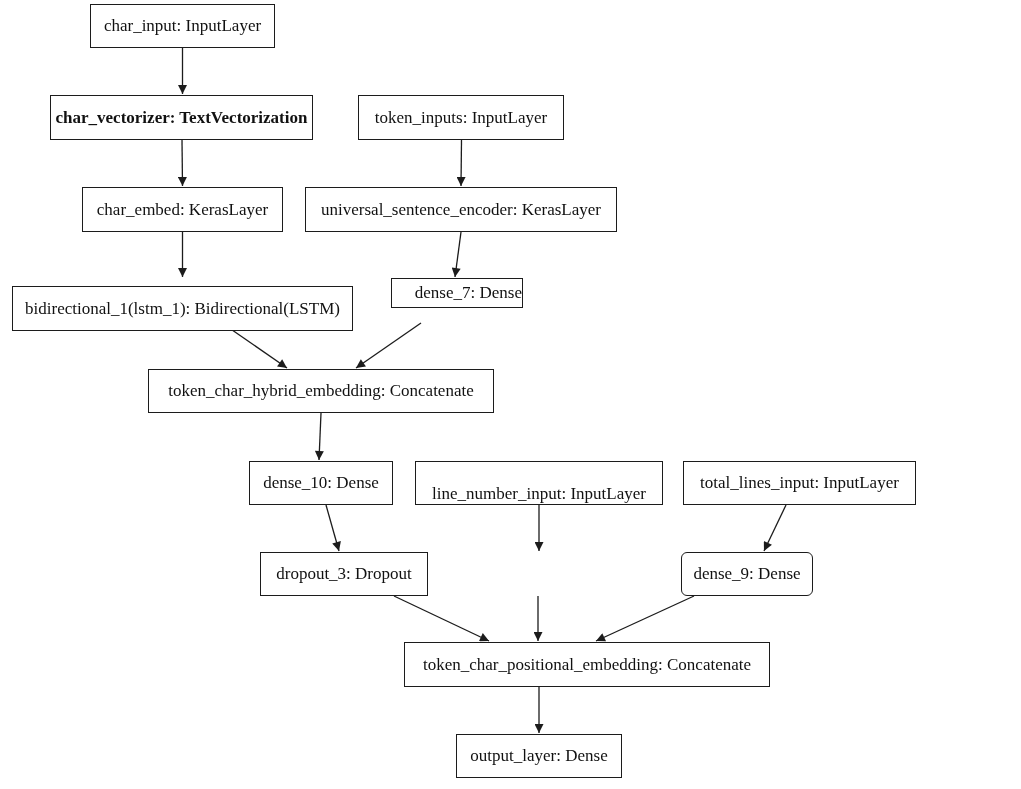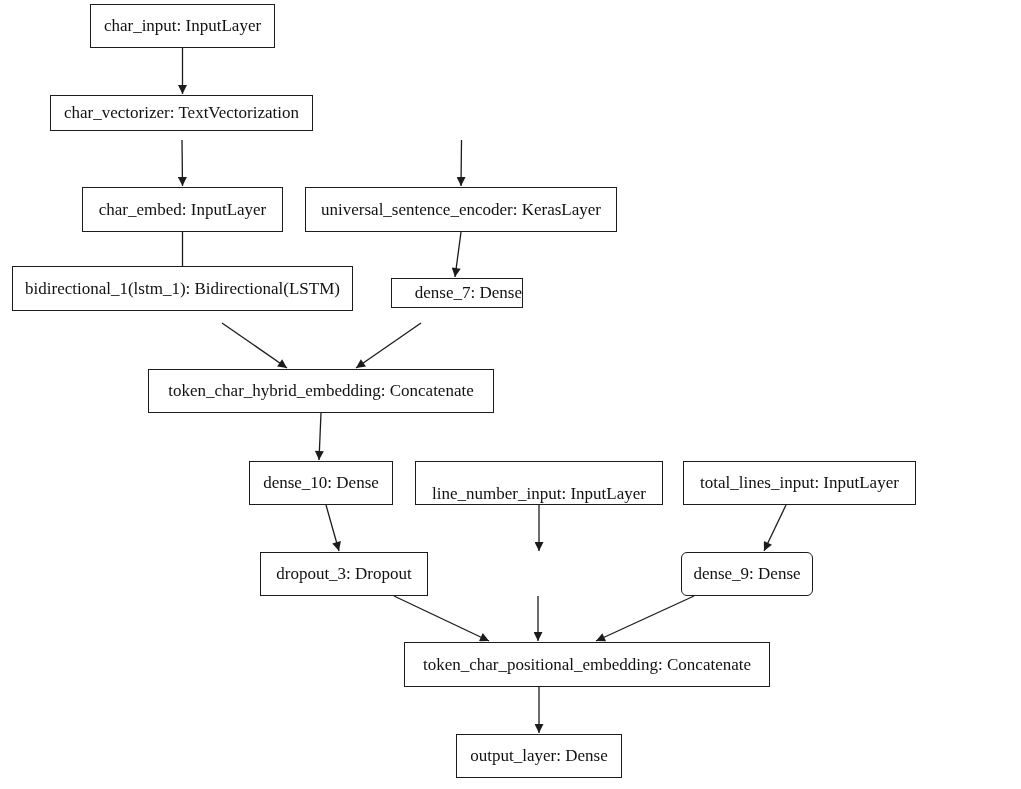--- a/index.html
+++ b/index.html
@@ -35,25 +35,25 @@
     align-items: center;
     justify-content: center;
     font-family: "Liberation Serif", "DejaVu Serif", serif;
     font-size: 17px;
     color: #111111;
     white-space: nowrap;
     text-align: center;
   }
   
   .n-char-input        { left:  90px; top:   4px; width: 185px; height: 44px; }
-  .n-char-vectorizer   { left:  50px; top:  95px; width: 263px; height: 36px; }
+  .n-char-vectorizer   { left:  50px; top:  95px; width: 263px; height: 45px; font-weight: bold; }
   .n-token-inputs      { left: 358px; top:  95px; width: 206px; height: 45px; }
   .n-char-embed        { left:  82px; top: 187px; width: 201px; height: 45px; }
   .n-use               { left: 305px; top: 187px; width: 312px; height: 45px; }
-  .n-bidirectional     { left:  12px; top: 266px; width: 341px; height: 45px; align-items: center; }
+  .n-bidirectional     { left:  12px; top: 286px; width: 341px; height: 45px; align-items: center; }
   .n-dense-7           { left: 391px; top: 278px; width: 132px; height: 30px; justify-content: flex-end; }
   .n-hybrid            { left: 148px; top: 369px; width: 346px; height: 44px; }
   .n-dense-10          { left: 249px; top: 461px; width: 144px; height: 44px; text-align: right; }
   .n-line-number-input { left: 415px; top: 461px; width: 248px; height: 44px; align-items: flex-end; }
   .n-total-lines-input { left: 683px; top: 461px; width: 233px; height: 44px; }
   .n-dropout-3         { left: 260px; top: 552px; width: 168px; height: 44px; }
   .n-dense-8           { left: 473px; top: 552px; width: 131px; height: 44px; }
   .n-dense-9           { left: 681px; top: 552px; width: 132px; height: 44px; border-radius: 6px; }
   .n-positional        { left: 356px; top: 642px; width: 366px; height: 45px; margin-left: 48px; }
   .n-output-layer      { left: 456px; top: 734px; width: 166px; height: 44px; }
@@ -87,23 +87,26 @@
   </svg>
 
   <div class="node n-char-input">
     <span>char_input: InputLayer</span>
   </div>
 
   <div class="node n-char-vectorizer">
     <span>char_vectorizer: TextVectorization</span>
   </div>
 
+  <div class="node n-token-inputs">
+    <span>token_inputs: InputLayer</span>
+  </div>
 
   <div class="node n-char-embed">
-    <span>char_embed: InputLayer</span>
+    <span>char_embed: KerasLayer</span>
   </div>
 
   <div class="node n-use">
     <span>universal_sentence_encoder: KerasLayer</span>
   </div>
 
   <div class="node n-bidirectional">
     <span>bidirectional_1(lstm_1): Bidirectional(LSTM)</span>
   </div>
 

